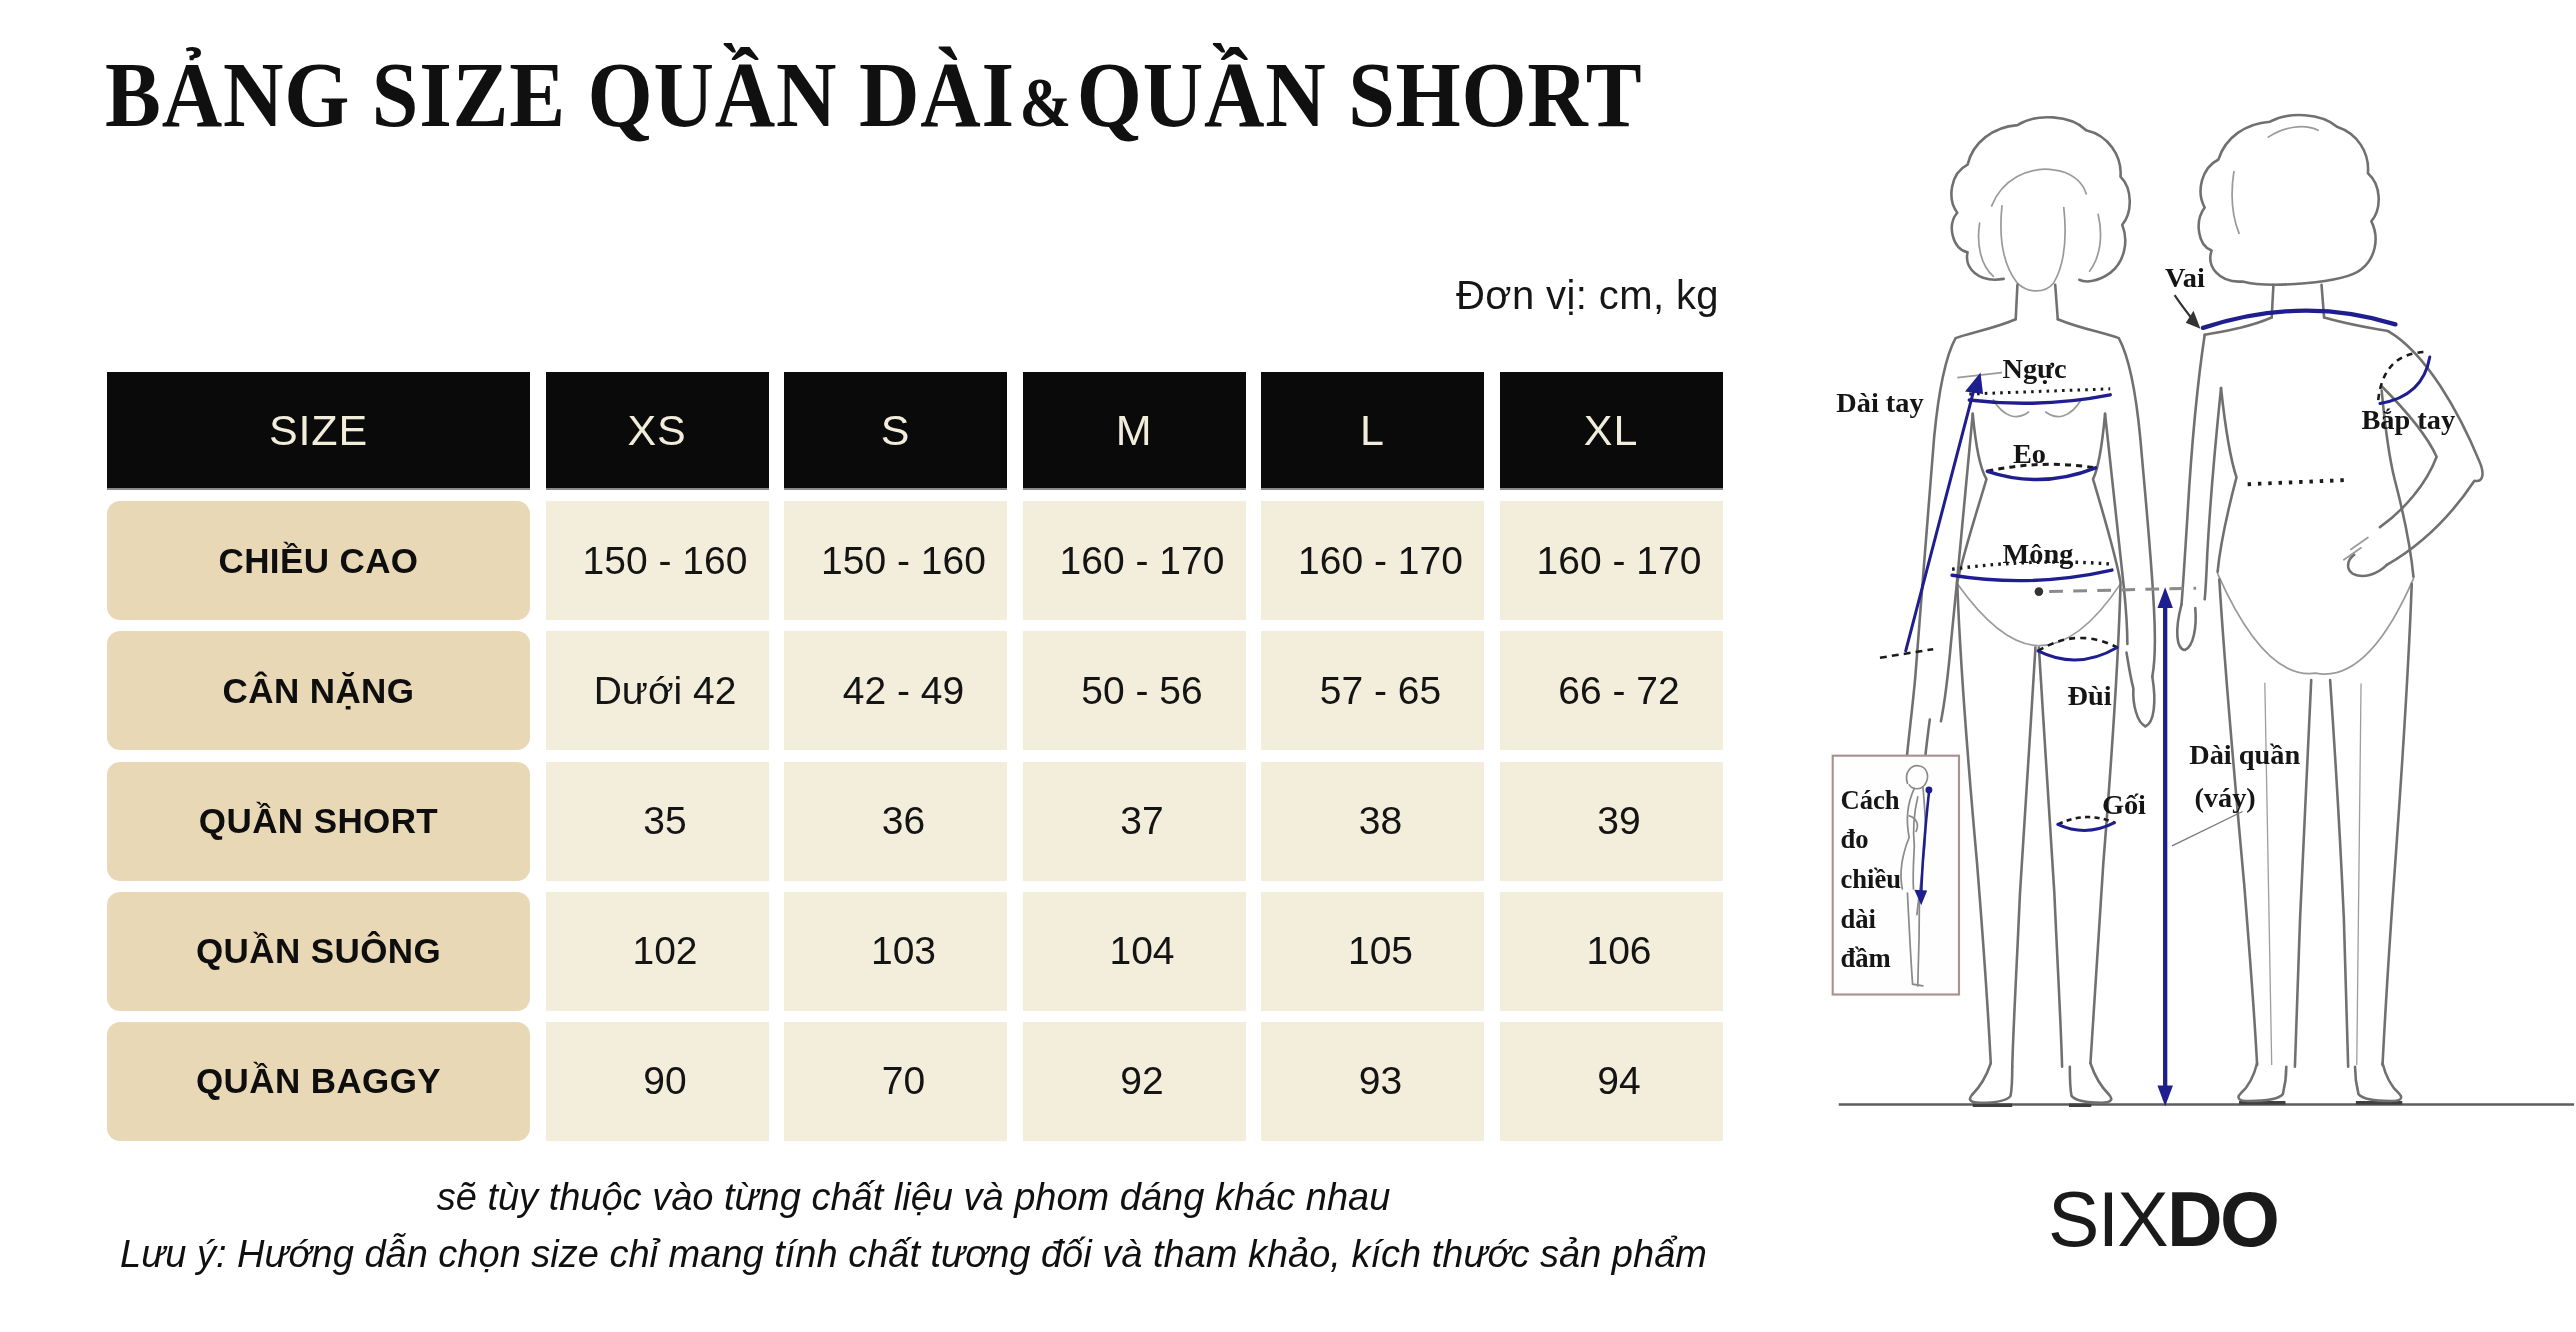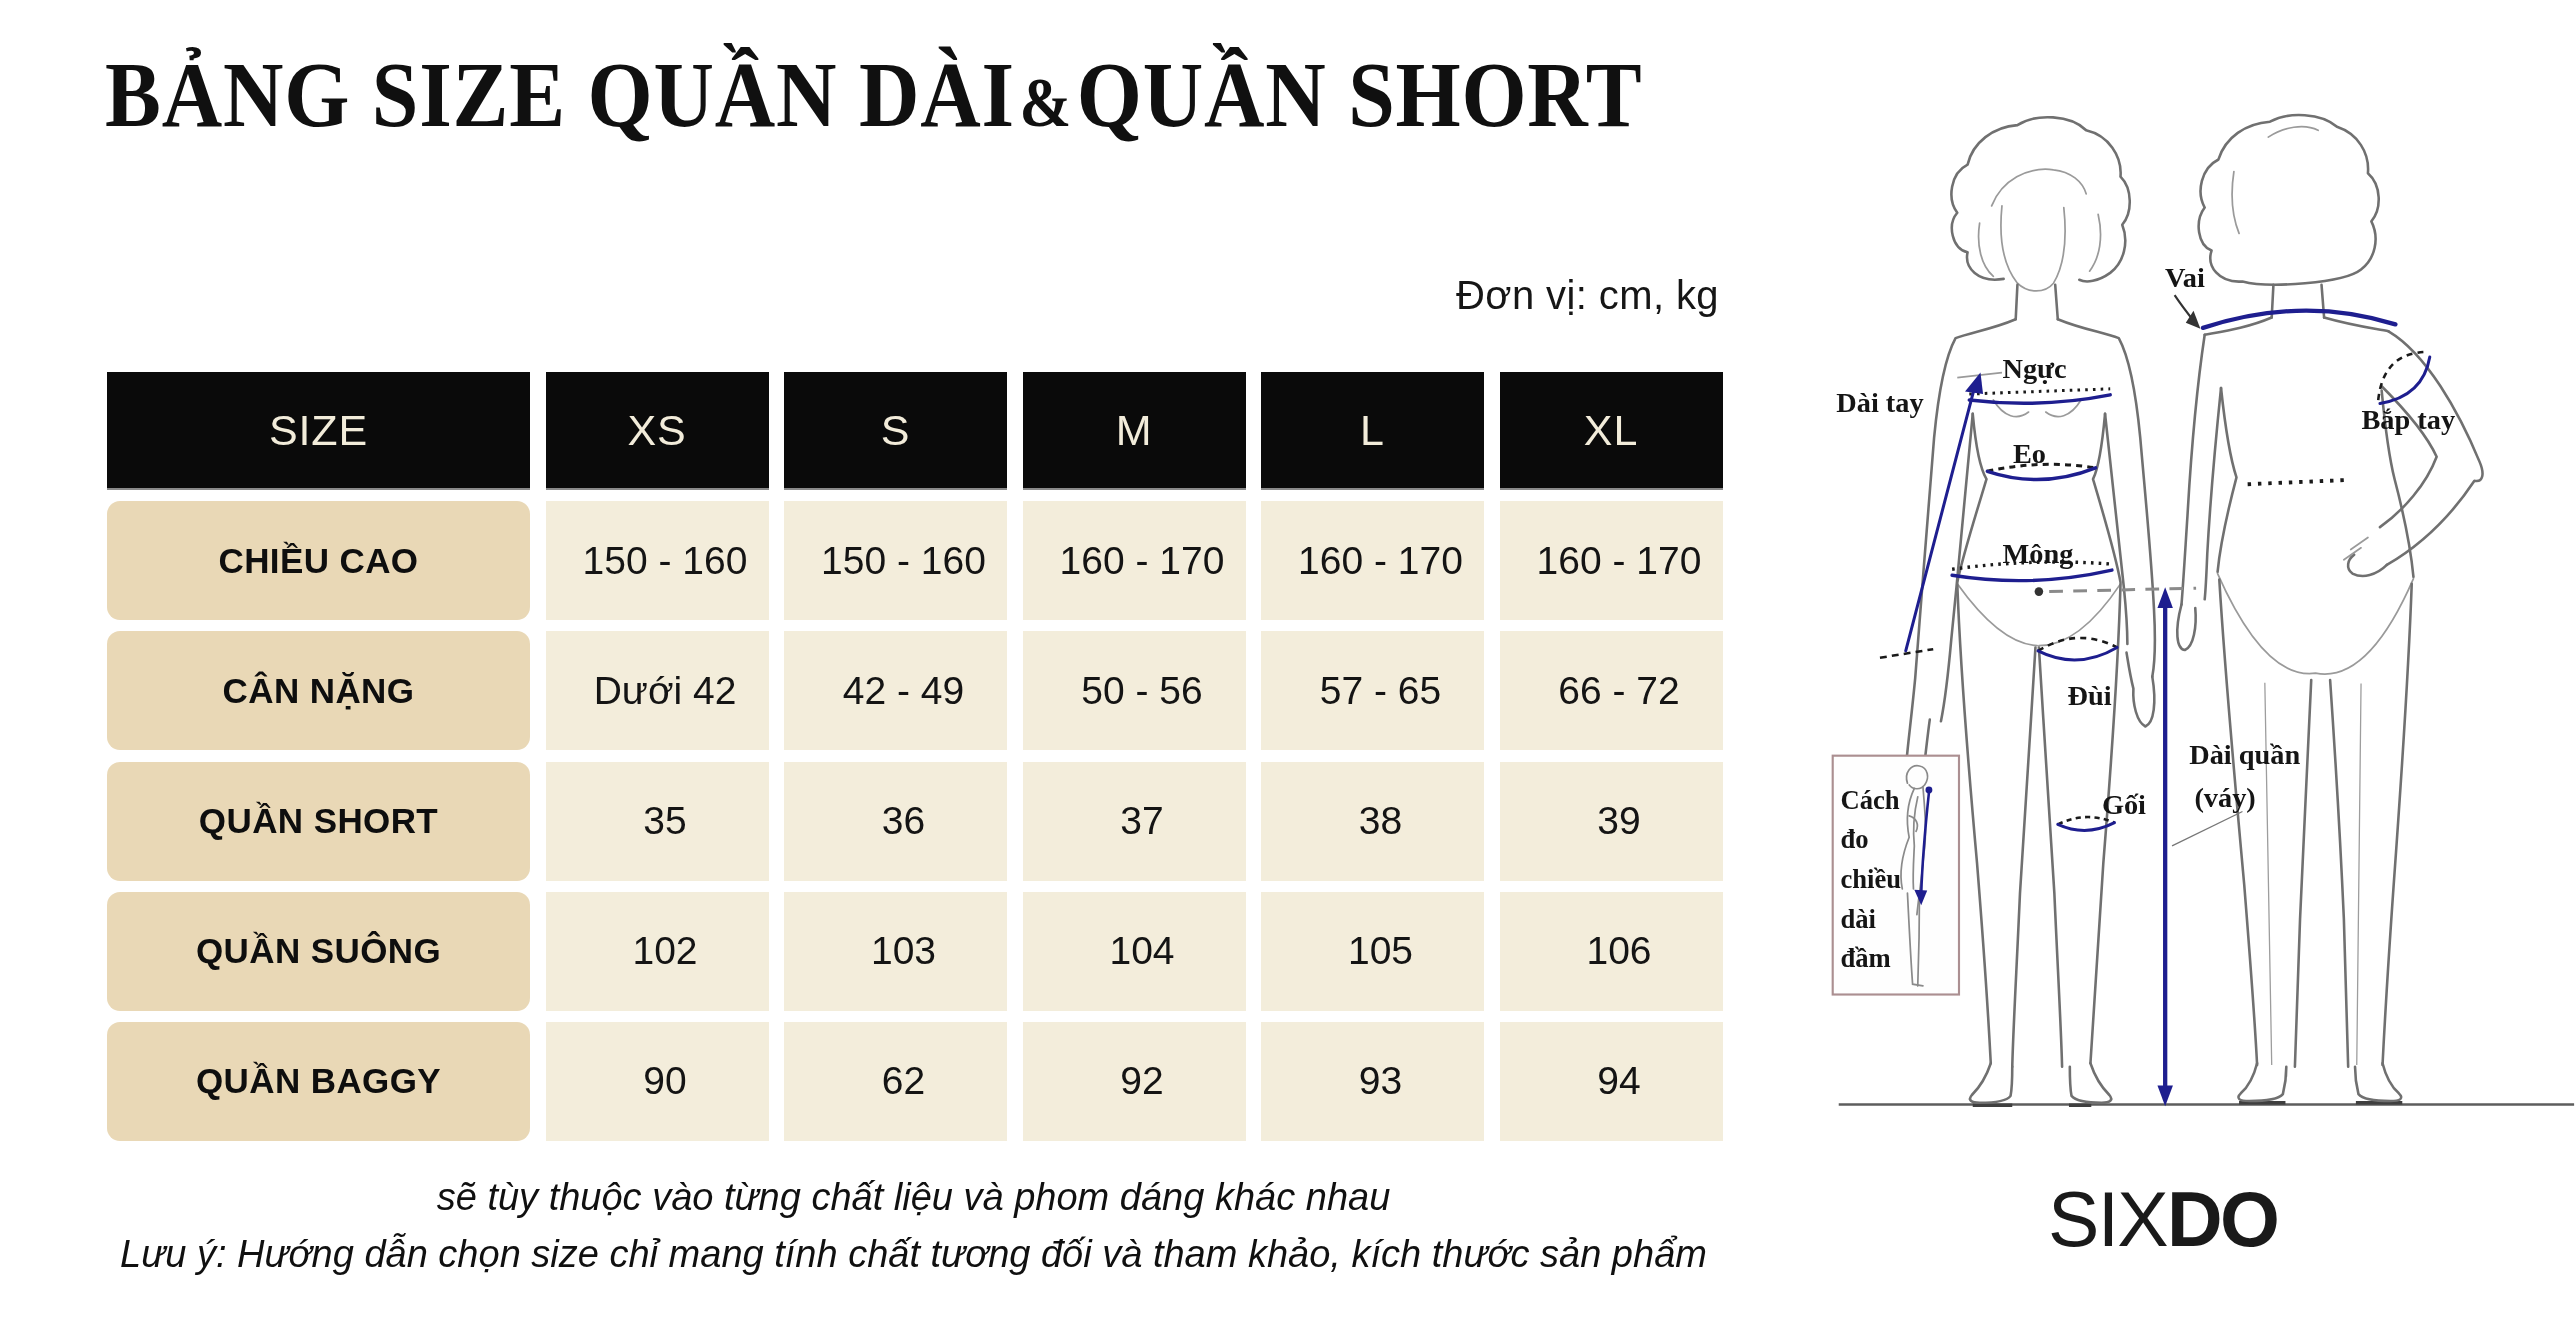--- a/index.html
+++ b/index.html
@@ -98,21 +98,21 @@
 
   <div class="cell rowlabel">QUẦN SUÔNG</div>
   <div class="cell value">102</div>
   <div class="cell value">103</div>
   <div class="cell value">104</div>
   <div class="cell value">105</div>
   <div class="cell value">106</div>
 
   <div class="cell rowlabel">QUẦN BAGGY</div>
   <div class="cell value">90</div>
-  <div class="cell value">62</div>
+  <div class="cell value">70</div>
   <div class="cell value">92</div>
   <div class="cell value">93</div>
   <div class="cell value">94</div>
 </div>
 
 <div class="footnote">
   <div>sẽ tùy thuộc vào từng chất liệu và phom dáng khác nhau</div>
   <div>Lưu ý: Hướng dẫn chọn size chỉ mang tính chất tương đối và tham khảo, kích thước sản phẩm</div>
 </div>
 

